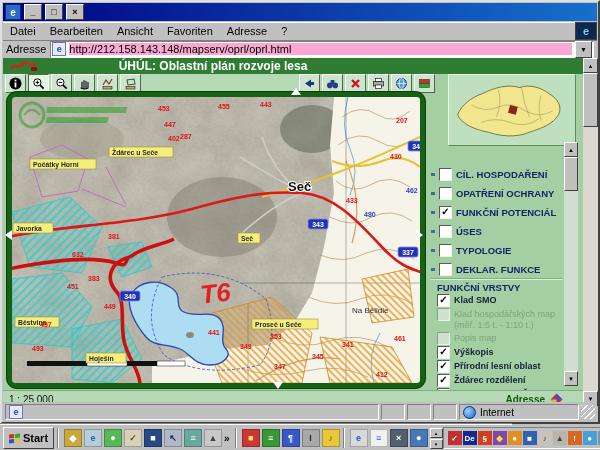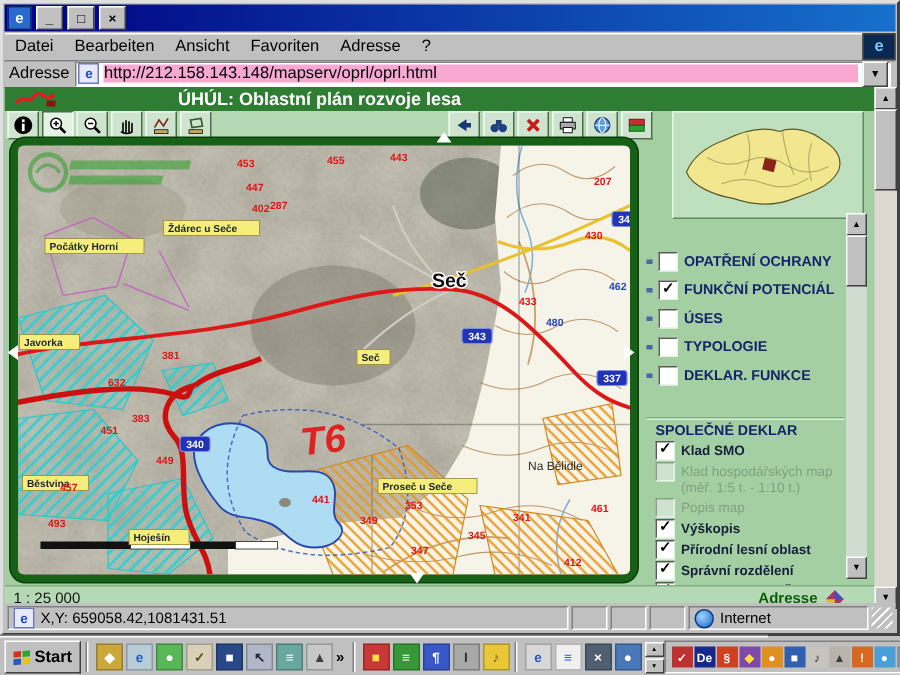--- a/index.html
+++ b/index.html
@@ -431,20 +431,25 @@
           <path d="M48,14 q4,14 -2,28 M72,12 q2,16 8,30 M92,20 q-4,12 0,26"></path>
         </g>
         <polygon points="60,30 68,32 66,40 58,38" fill="#8a2418"></polygon>
       </svg>
     </div>
 
     <div class="layers-main" id="layers-main">
         <div class="layer-row main">
           <span class="bullet"></span>
           <span class="cb"></span>
+          <span class="lbl">CÍL. HOSPODAŘENÍ</span>
+        </div>
+        <div class="layer-row main">
+          <span class="bullet"></span>
+          <span class="cb"></span>
           <span class="lbl">OPATŘENÍ OCHRANY</span>
         </div>
         <div class="layer-row main">
           <span class="bullet"></span>
           <span class="cb">✓</span>
           <span class="lbl">FUNKČNÍ POTENCIÁL</span>
         </div>
         <div class="layer-row main">
           <span class="bullet"></span>
           <span class="cb"></span>
@@ -455,21 +460,21 @@
           <span class="cb"></span>
           <span class="lbl">TYPOLOGIE</span>
         </div>
         <div class="layer-row main">
           <span class="bullet"></span>
           <span class="cb"></span>
           <span class="lbl">DEKLAR. FUNKCE</span>
         </div>
       </div>
     <div class="sb-divider"></div>
-    <div class="common-header">SPOLEČNÉ DEKLAR</div>
+    <div class="common-header">FUNKČNÍ VRSTVY</div>
     <div class="layers-common" id="layers-common">
         <div class="layer-row common">
           <span class="cb">✓</span>
           <span class="lbl">Klad SMO</span>
         </div>
         <div class="layer-row common disabled">
           <span class="cb"></span>
           <span class="lbl">Klad hospodářských map (měř. 1:5 t. - 1:10 t.)</span>
         </div>
         <div class="layer-row common disabled">
@@ -479,21 +484,21 @@
         <div class="layer-row common">
           <span class="cb">✓</span>
           <span class="lbl">Výškopis</span>
         </div>
         <div class="layer-row common">
           <span class="cb">✓</span>
           <span class="lbl">Přírodní lesní oblast</span>
         </div>
         <div class="layer-row common">
           <span class="cb">✓</span>
-          <span class="lbl">Správní rozdělení</span>
+          <span class="lbl">Ždárec rozdělení</span>
         </div>
         <div class="layer-row common">
           <span class="cb">✓</span>
           <span class="lbl">Základní vrstvy ČR</span>
         </div>
       </div>
 
     <div class="sb-inner">
       <div class="sbtn bev-out">▲</div>
       <div class="sb-thumb-i bev-out"></div>
@@ -515,21 +520,20 @@
   <div class="sb-outer">
     <div class="sbtn bev-out">▲</div>
     <div class="sb-thumb-o bev-out"></div>
     <div class="sb-track"></div>
     <div class="sbtn bev-out">▼</div>
   </div>
 
   <div class="statusbar">
     <div class="cell main">
       <span class="page-ico">e</span>
-      <span>X,Y: 659058.42,1081431.51</span>
     </div>
     <div class="cell small"></div>
     <div class="cell small"></div>
     <div class="cell small"></div>
     <div class="cell zone">
       <span class="globe-dot"></span>
       <span>Internet</span>
     </div>
     <div class="grip"></div>
   </div>

